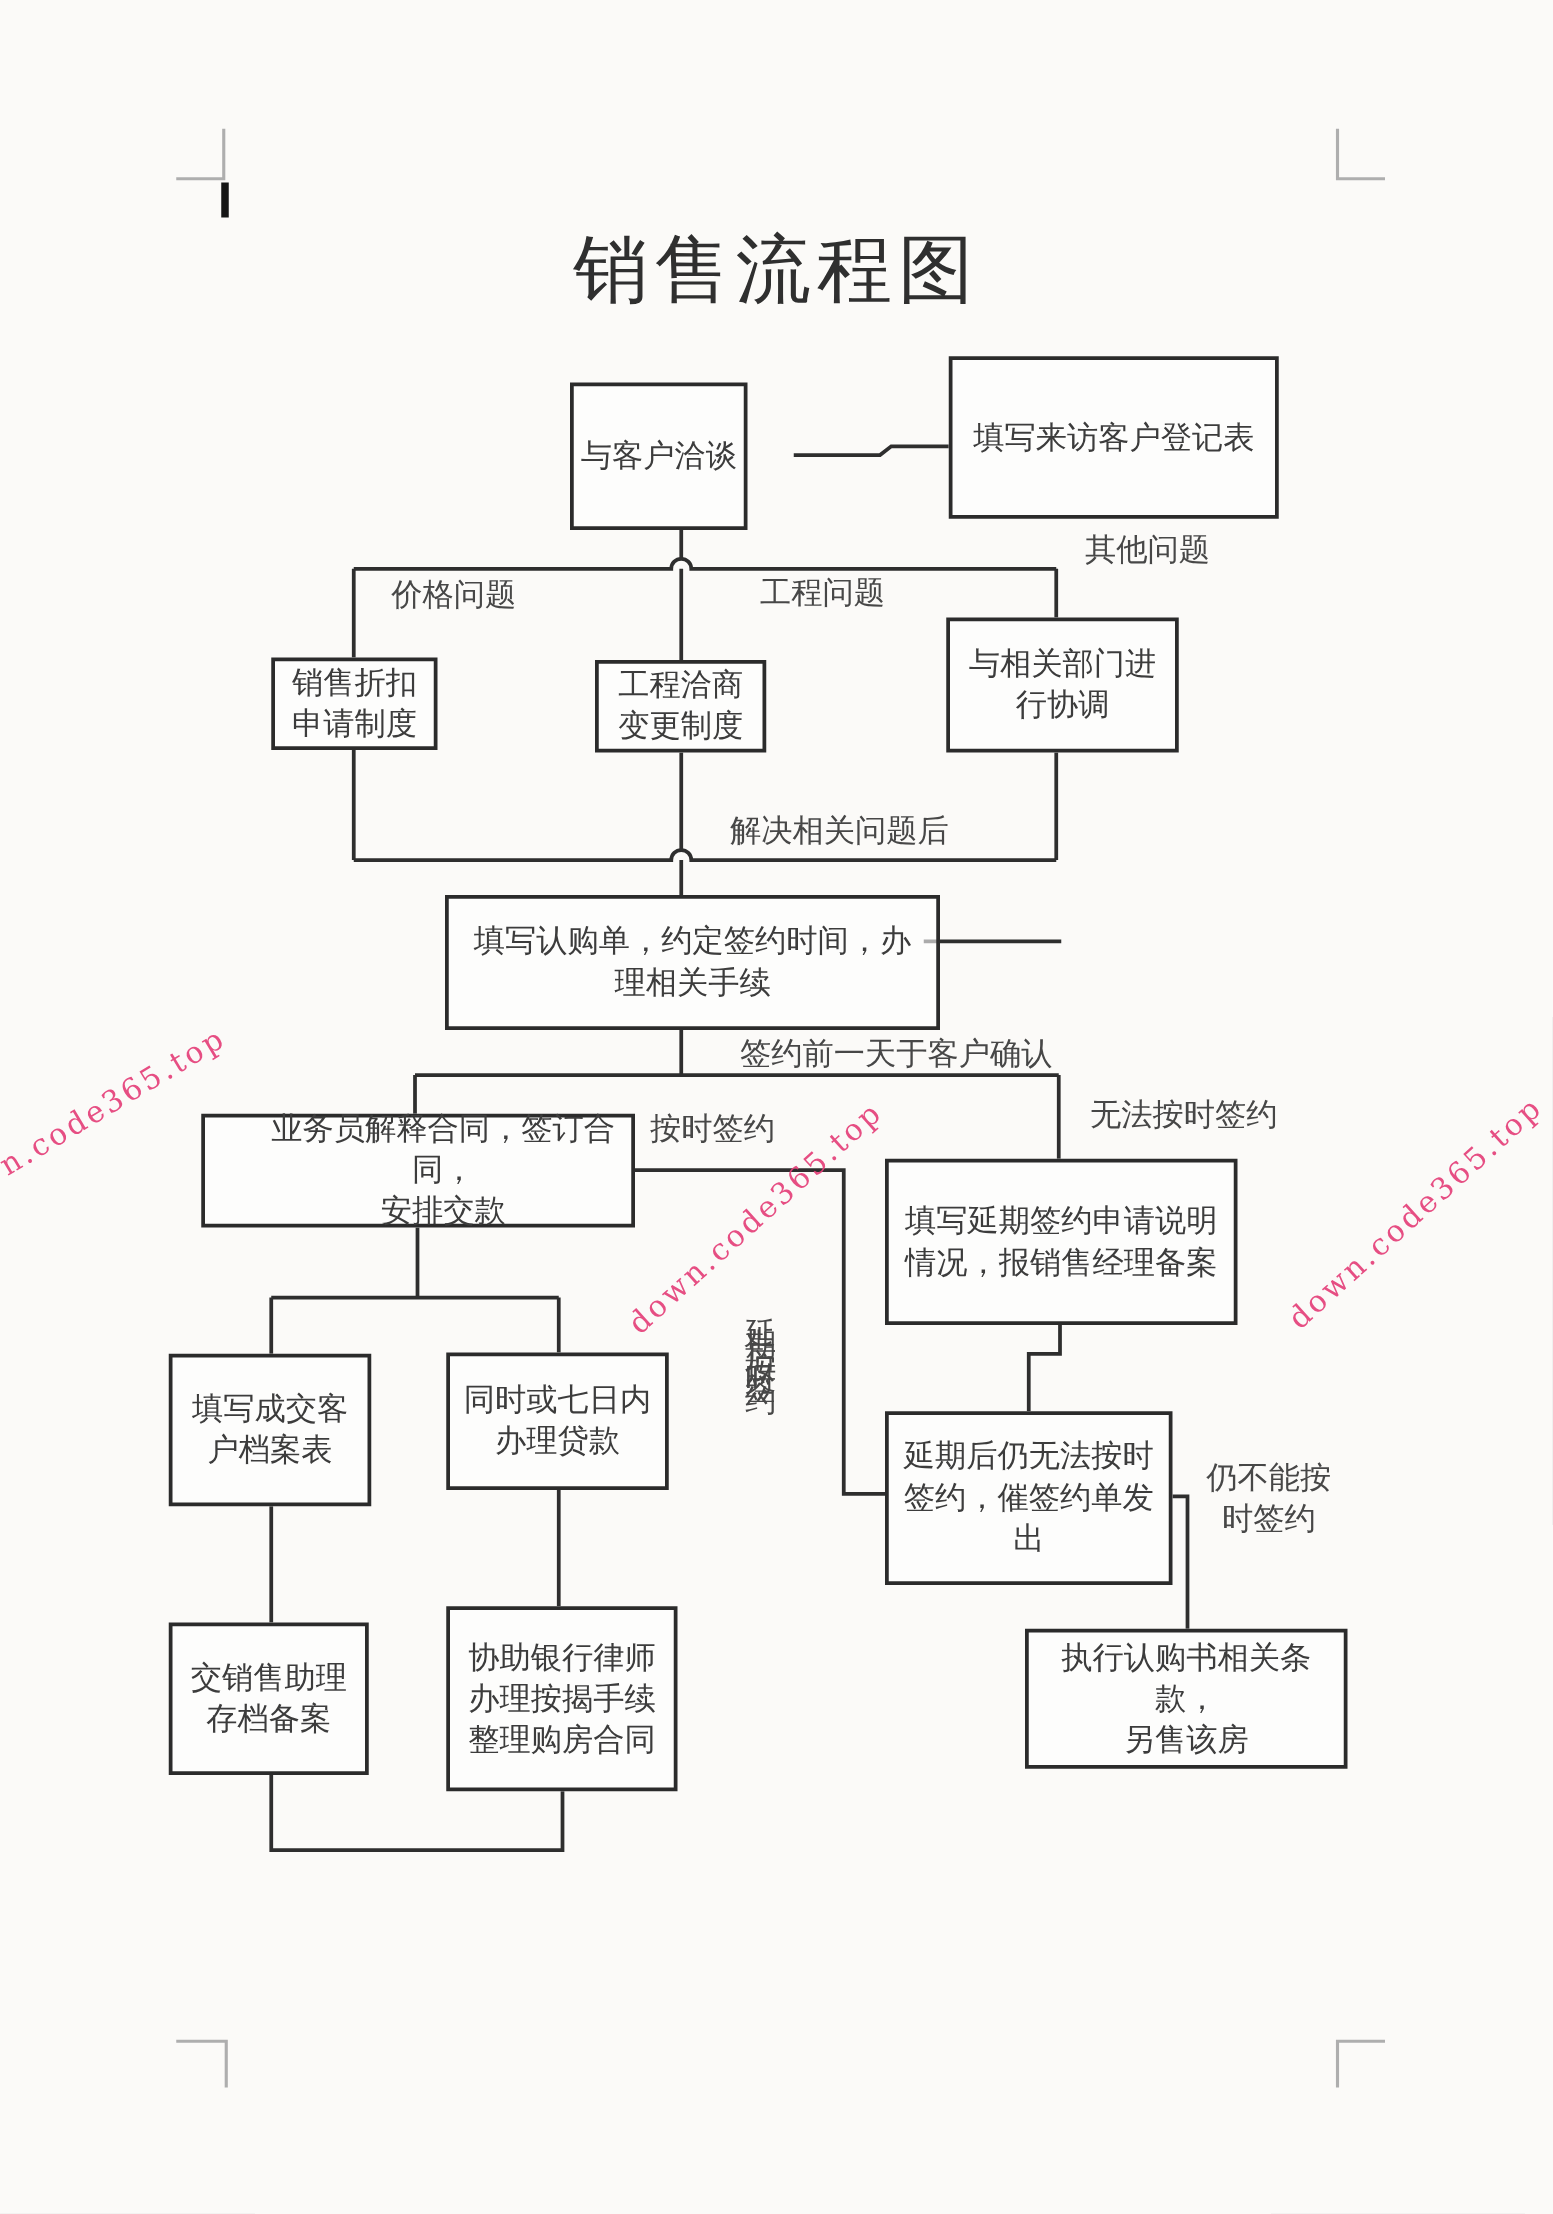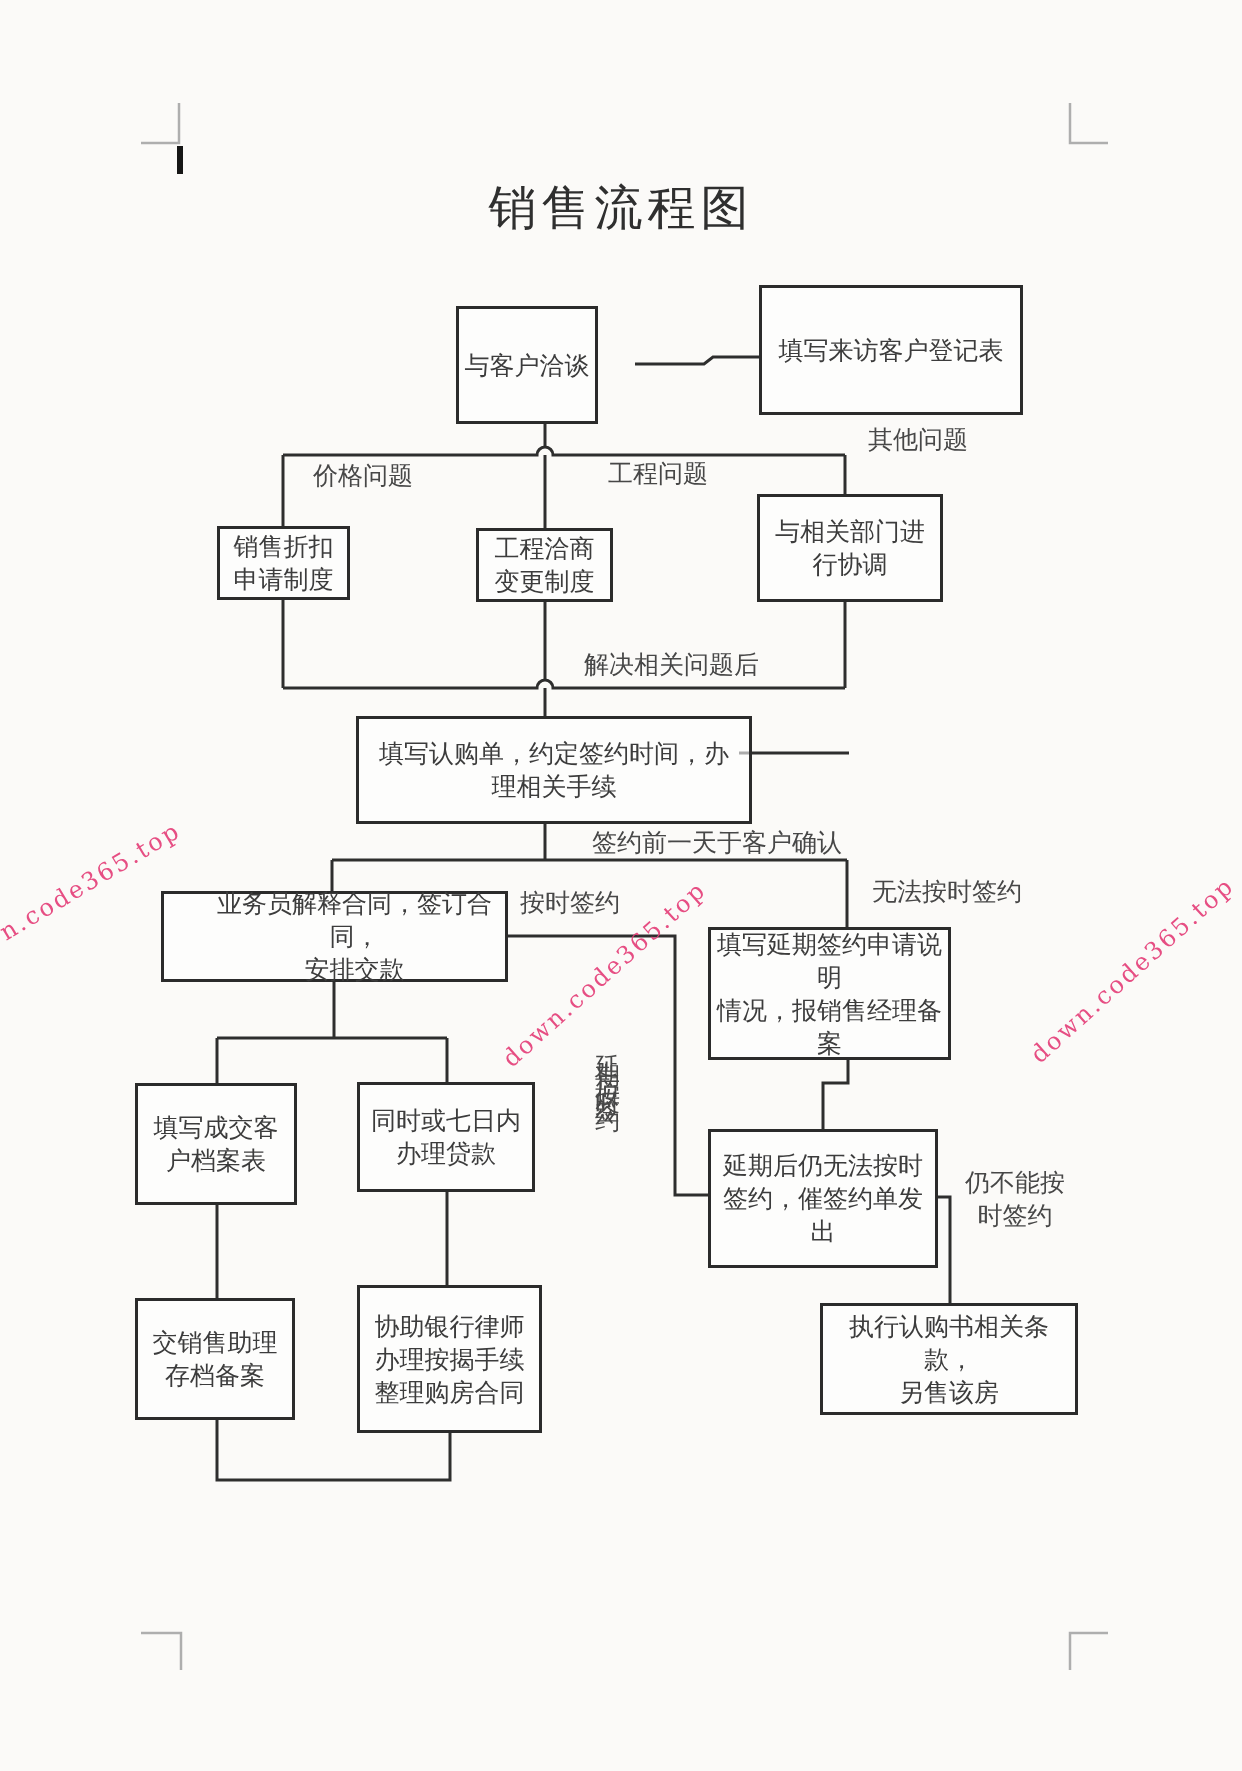--- a/index.html
+++ b/index.html
@@ -4,21 +4,21 @@
 <style>
   html,body{margin:0;padding:0;background:#e8e8e8;}
   #page{
     position:relative;width:1242px;height:1771px;overflow:hidden;
     background:#fbfaf8;
     font-family:"Liberation Sans","DejaVu Sans",sans-serif;
     color:#3b3b3b;
   }
   #title{
     position:absolute;left:0;top:176px;width:100%;text-align:center;
-    font-size:48px;letter-spacing:5px;color:#2f2f2f;font-weight:500;
+    font-size:60px;letter-spacing:5px;color:#2f2f2f;font-weight:500;
   }
   svg.wires{position:absolute;left:0;top:0;}
   .box{
     position:absolute;border:3px solid #2b2b2b;background:rgba(255,255,255,.6);
     display:flex;flex-direction:column;justify-content:center;align-items:center;
     font-size:25px;line-height:1.32;text-align:center;color:#3c3c3c;
     box-sizing:border-box;padding:2px 4px;
   }
   .lbl{
     position:absolute;font-size:25px;color:#474747;white-space:nowrap;
@@ -108,21 +108,21 @@
     <div>填写认购单，约定签约时间，办</div>
     <div>理相关手续</div>
   </div>
 
 
   <div class="box" style="left:161px;top:891px;width:347px;height:91px;padding-left:44px;">
     <div>业务员解释合同，签订合同，</div>
     <div>安排交款</div>
   </div>
 
-  <div class="box" style="left:708px;top:927px;width:243px;height:133px;">
+  <div class="box" style="left:708px;top:927px;width:282px;height:133px;">
     <div>填写延期签约申请说明</div>
     <div>情况，报销售经理备案</div>
   </div>
 
   <div class="box" style="left:135px;top:1083px;width:162px;height:122px;">
     <div>填写成交客</div>
     <div>户档案表</div>
   </div>
 
   <div class="box" style="left:357px;top:1082px;width:178px;height:110px;">

